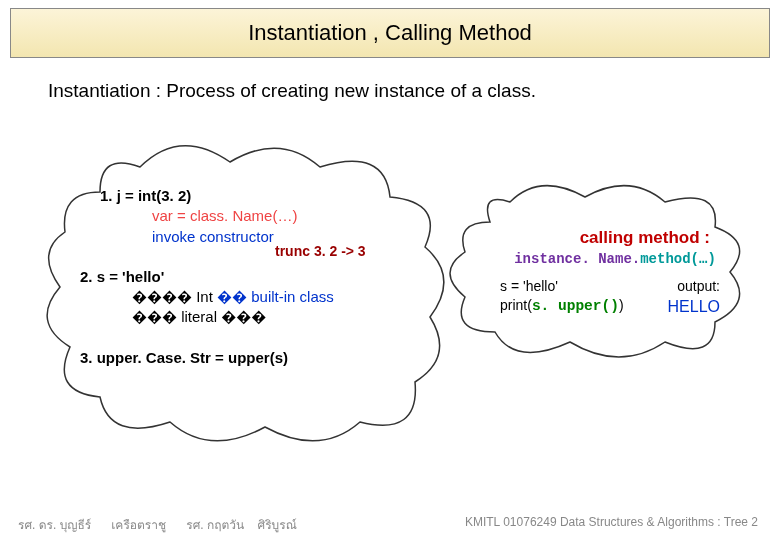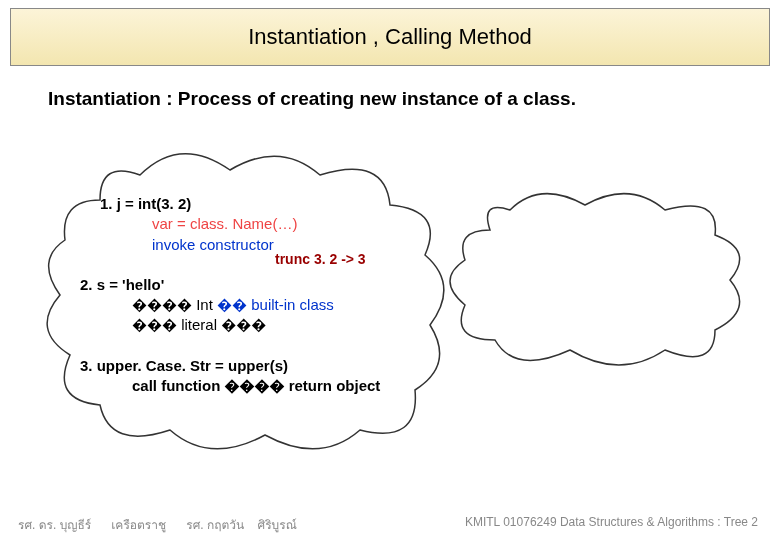--- a/index.html
+++ b/index.html
@@ -6,35 +6,35 @@
   body {
     width: 780px;
     height: 540px;
     background: #fff;
     font-family: Arial, sans-serif;
     position: relative;
     overflow: hidden;
   }
   .title-bar {
     margin: 8px 10px 1px 10px;
-    height: 58px;
+    height: 50px;
     background: linear-gradient(#fcf4d8, #f3e6b0);
     border: 1px solid #888;
     display: flex;
     align-items: center;
     justify-content: center;
   }
   .title-text {
     font-size: 22px;
     color: #000;
   }
   .intro {
     margin: 22px 48px 9px 48px;
     font-size: 19px;
-    font-weight: bold;
+    font-weight: normal;
     color: #000;
   }
   .clouds-area {
     position: relative;
     height: 350px;
     margin-top: 10px;
   }
   .cloud-wrap {
     position: absolute;
   }
@@ -137,29 +137,44 @@
         <div class="ind2">
           <span>���� Int</span>
           <span class="blue">�� built-in class</span>
         </div>
         <div class="ind2">��� literal ���</div>
       </div>
 
       <div class="item">
         <span class="bold">3.</span>
         <span class="bold">upper. Case. Str = upper(s)</span>
-        <div class="ind2 bold">call function ���� return object</div>
       </div>
     </div>
   </div>
 
   <div class="cloud-wrap cloud-right">
     <svg class="cloud-svg" viewBox="0 0 310 190">
       <path d="M50 50 Q15 50 25 80 Q-5 100 25 125 Q10 160 55 160 Q75 195 130 170 Q180 200 225 170 Q275 190 275 150 Q315 130 290 100 Q315 70 275 55 Q280 15 225 30 Q190 0 145 25 Q100 0 70 30 Q40 20 50 50 Z" fill="#ffffff" stroke="#333" stroke-width="1.5"></path>
     </svg>
+    <div class="cloud-content cr-content">
+      <div class="calling-head">calling method :</div>
+      <div class="calling-tmpl mono">
+        <span class="purple">instance. Name.</span><span class="teal">method(…)</span>
+      </div>
+      <div class="example-block">
+        <div class="example-right">
+          <div>output:</div>
+          <div class="blue" style="font-size:16px;">HELLO</div>
+        </div>
+        <div>s = 'hello'</div>
+        <div>
+          <span>print(</span><span class="mono green">s. upper()</span><span>)</span>
+        </div>
+      </div>
+    </div>
   </div>
 
 </div>
 
 <div class="footer">
   <div>
     <span>รศ. ดร. บุญธีร์</span>
     &nbsp;&nbsp;&nbsp;&nbsp;
     <span>เครือตราชู</span>
     &nbsp;&nbsp;&nbsp;&nbsp;

